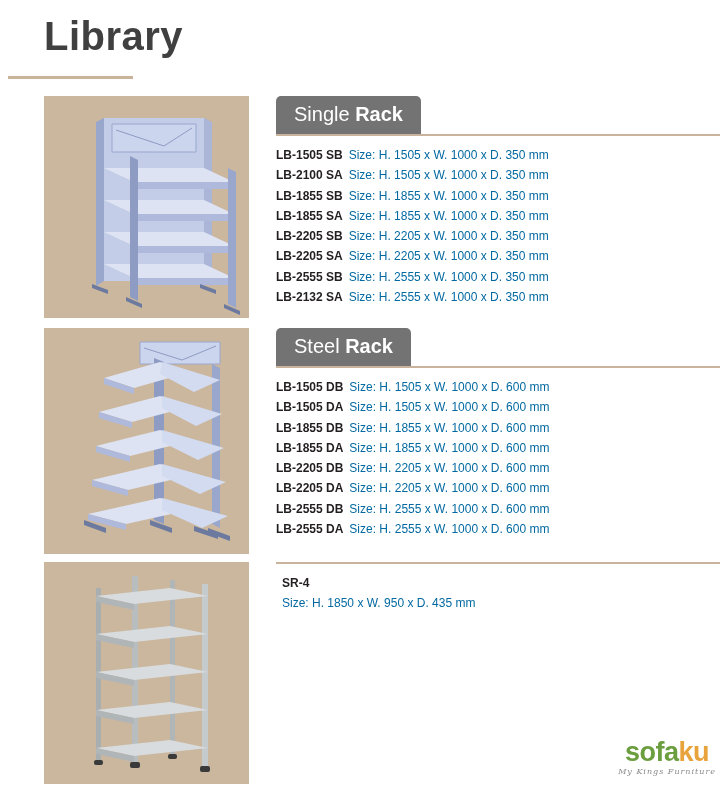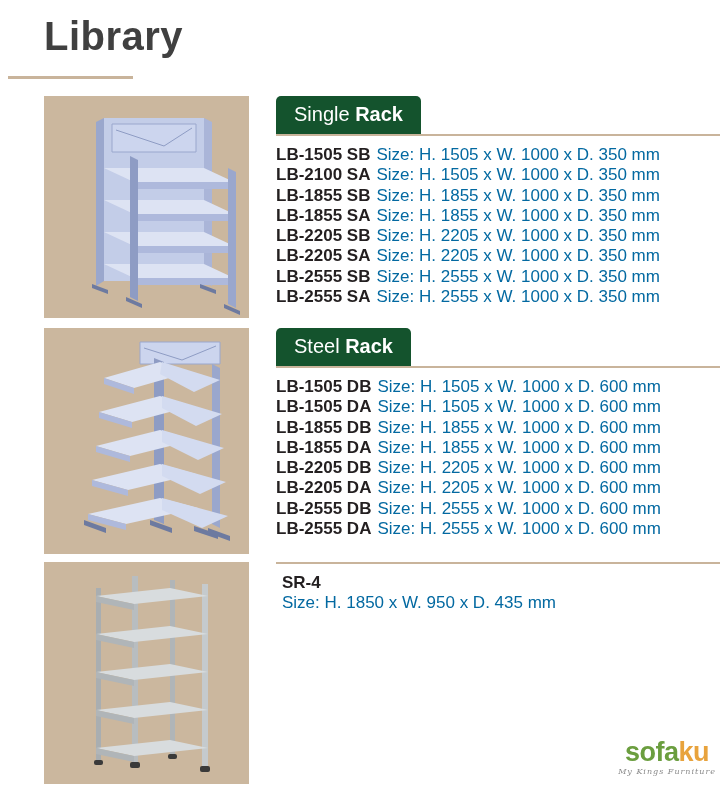--- a/index.html
+++ b/index.html
@@ -47,41 +47,41 @@
   }
   .section-body {
     position: absolute;
     left: 232px;
     top: 0;
   }
 
   
   .tab {
     display: inline-block;
-    background: #14532d;
+    background: #737373;
     color: #ffffff;
     font-size: 20px;
     padding: 7px 18px 8px 18px;
     border-radius: 5px 5px 0 0;
     white-space: nowrap;
   }
   .tab .light { font-weight: normal; }
   .tab .bold { font-weight: bold; }
   .tab-rule {
     height: 2px;
     background: #c9b49b;
     margin-top: 0px;
     margin-bottom: 9px;
   }
 
   
   .spec-row {
     display: flex;
     align-items: baseline;
-    font-size: 17px;
+    font-size: 12px;
     line-height: 20.3px;
     white-space: nowrap;
   }
   .spec-code {
     font-weight: bold;
     color: #231f20;
   }
   .spec-size {
     color: #0369a1;
     margin-left: 6px;
@@ -182,21 +182,21 @@
     </div>
     <div class="spec-row">
       <span class="spec-code">LB-2205 SA</span>
       <span class="spec-size">Size: H. 2205 x W. 1000 x D. 350 mm</span>
     </div>
     <div class="spec-row">
       <span class="spec-code">LB-2555 SB</span>
       <span class="spec-size">Size: H. 2555 x W. 1000 x D. 350 mm</span>
     </div>
     <div class="spec-row">
-      <span class="spec-code">LB-2555 SA</span>
+      <span class="spec-code">LB-2132 SA</span>
       <span class="spec-size">Size: H. 2555 x W. 1000 x D. 350 mm</span>
     </div>
   </div>
 </div>
 
 <div class="section" style="top:328px; width:676px; height:226px;">
   <div class="section-img" style="width:205px; height:226px;">
     <svg width="205" height="226" viewBox="0 0 205 226">
       <rect x="0" y="0" width="205" height="226" fill="#cbb79e"></rect>
 

